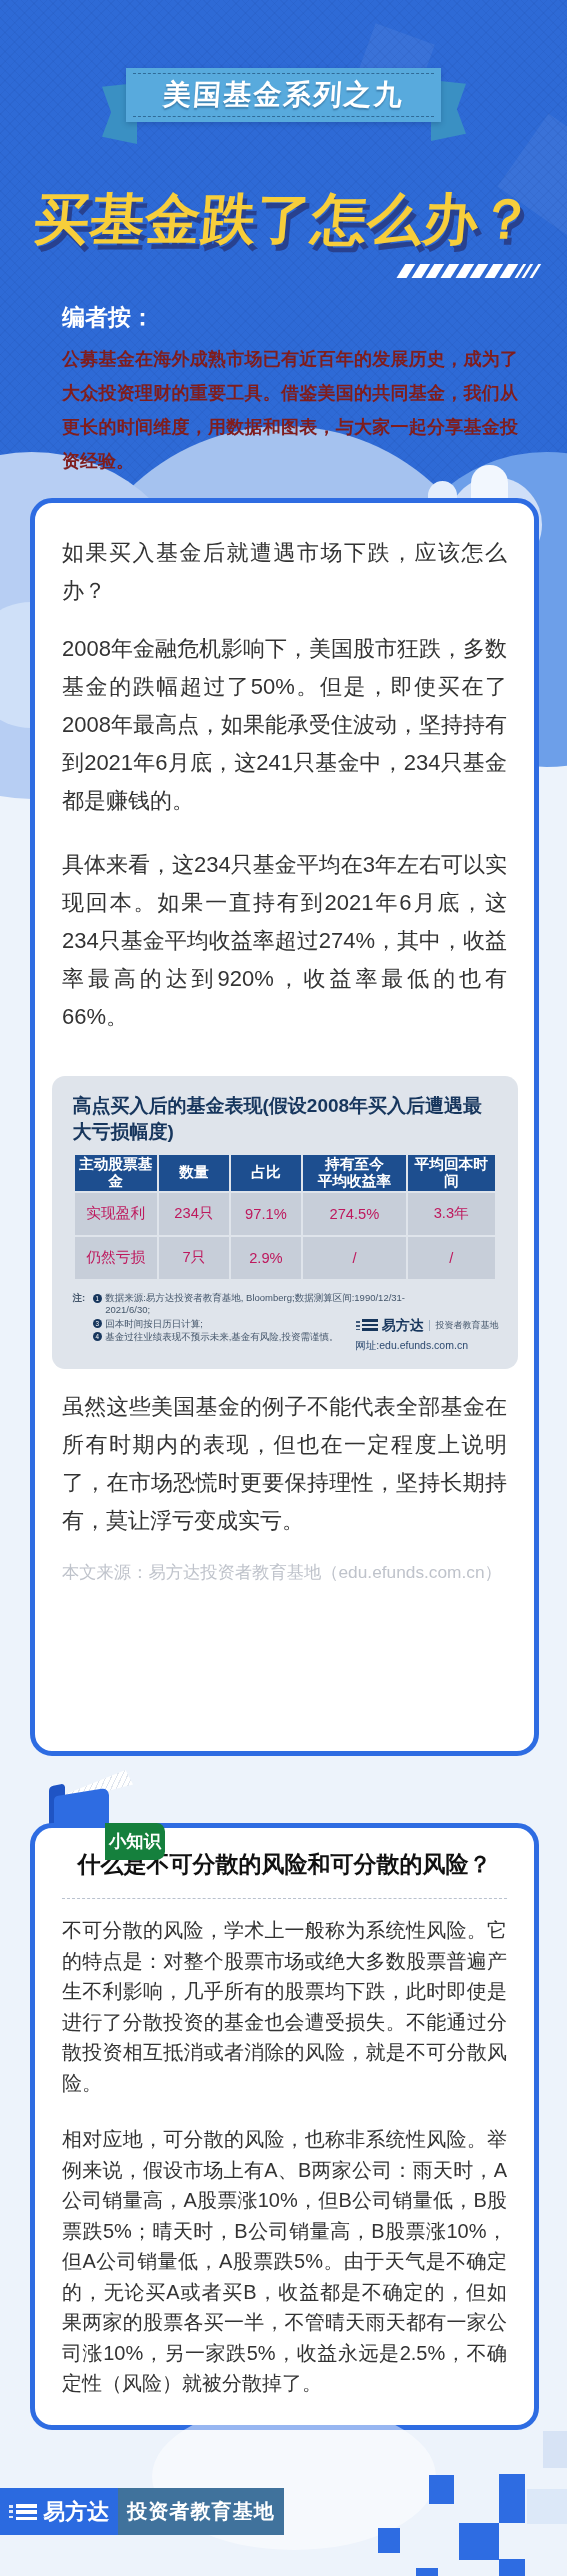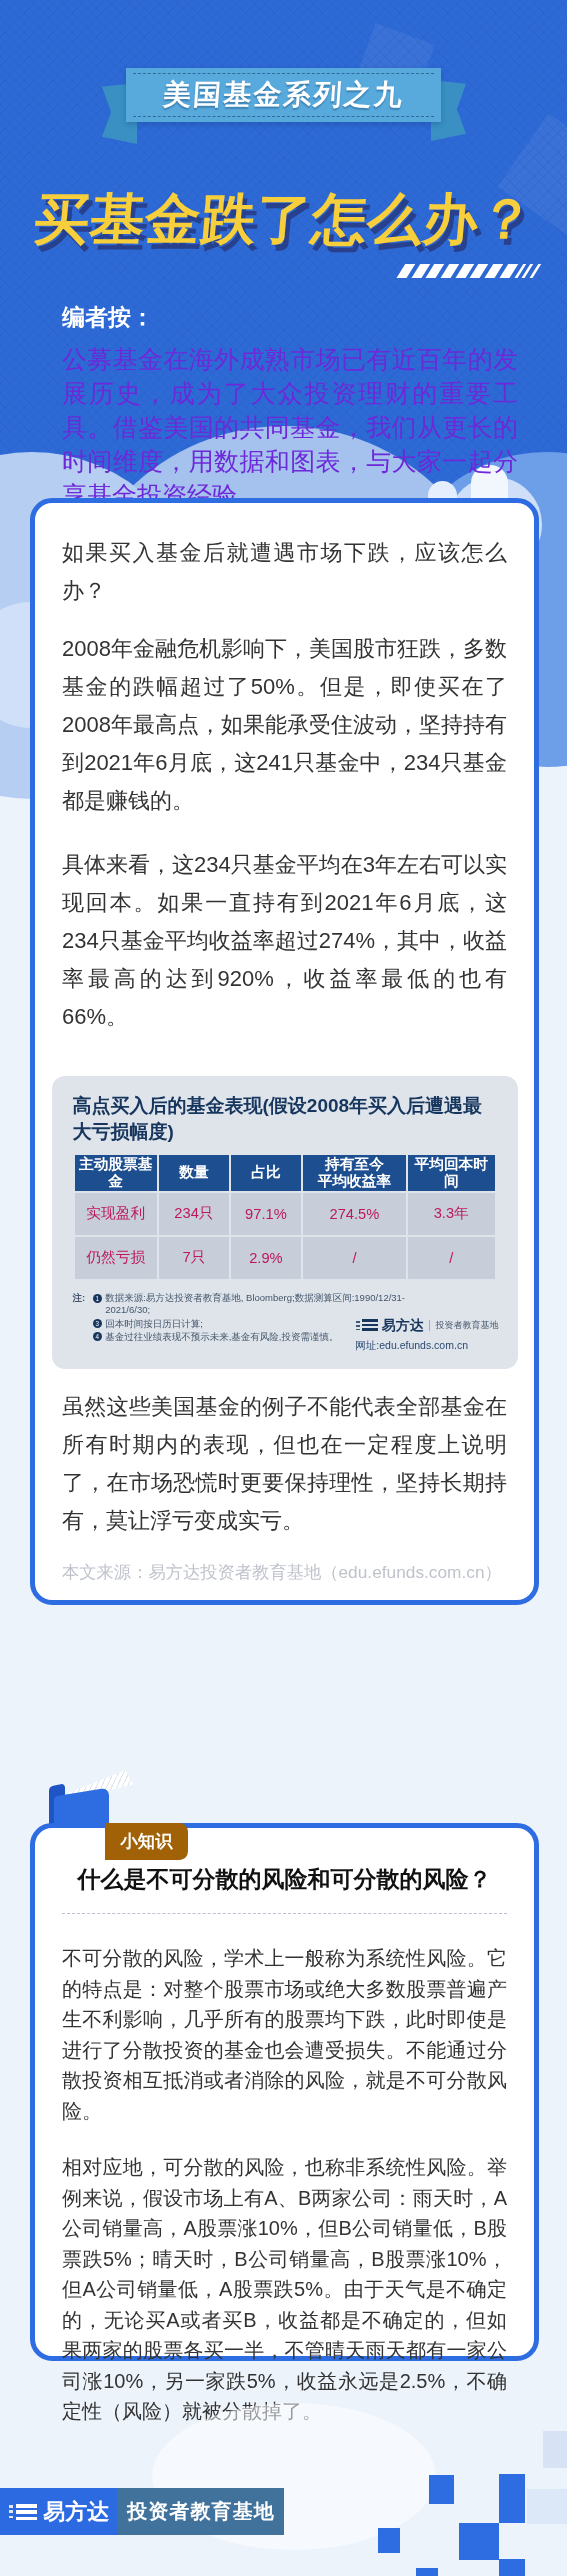--- a/index.html
+++ b/index.html
@@ -50,30 +50,30 @@
 
   
   .slashes { position:absolute; left:401px; top:264px; display:flex; align-items:center; }
   .sl { width:10px; height:13.7px; background:#fff; transform:skewX(-32deg); margin-right:4.7px; }
   .sl.thin { width:3.2px; }
 
   
   .editor-label { position:absolute; left:62px; top:302px; font-size:23px; font-weight:bold; color:#fff; }
   .editor-text {
     position:absolute; left:62px; top:342px; width:456px;
-    font-size:25px; font-weight:normal; color:#6d28d9; line-height:34px; text-align:justify;
+    font-size:18px; font-weight:bold; color:#7f1d1d; line-height:34px; text-align:justify;
   }
 
   
   .card {
     position:absolute; left:30px; width:509px; background:#ffffff;
     border:5.3px solid #2e6ce2; border-radius:22px; box-sizing:border-box;
   }
-  .card1 { top:498px; height:1107px; padding:30.5px 27px 0 27px; }
-  .card2 { top:1823px; height:538px; padding:36px 27px 0 27px; }
+  .card1 { top:498px; height:1258px; padding:30.5px 27px 0 27px; }
+  .card2 { top:1823px; height:607px; padding:21px 27px 0 27px; }
 
   .body-p { font-size:22px; line-height:38px; color:#333; text-align:justify; margin:0; }
   .mb38 { margin-bottom:20px; } .mb50 { margin-bottom:26px; }
 
   
   .panel {
     position:relative; margin:40px -10.5px 0 -10.5px; background:#dfe4eb;
     border-radius:13px; padding:17px 21px 25px 21px; box-sizing:border-box;
   }
   .panel-title { font-size:19px; font-weight:bold; color:#17365d; }
@@ -113,30 +113,30 @@
   .book-spine { position:absolute; left:49px; top:1785px; width:16px; height:74px; background:#1f54c4; border-radius:4.2px; transform:skewY(-12deg); }
   .book-face { position:absolute; left:54px; top:1792px; width:55px; height:67px; background:#2e6ce2; border-radius:4.2px 7.4px 6.3px 4.2px; transform:skewY(-9deg); }
   .book-pages { position:absolute; left:58px; top:1770px; width:75px; height:32px;
     background:repeating-linear-gradient(115deg, #ffffff 0 3.7px, #dfe5ee 3.7px 4.7px);
     clip-path:polygon(0 85%, 90% 0, 100% 45%, 8% 100%); }
   .book-triangle { position:absolute; left:67px; top:1828px; width:40px; height:29px; background:#8aabea; opacity:.85; clip-path:polygon(0 100%, 52% 0, 100% 100%); }
   .book-chip { position:absolute; left:62px; width:8px; height:6.3px; background:#fff; }
   .chip1 { top:1823px; } .chip2 { top:1835px; }
   .badge-dot { position:absolute; left:79px; top:1834px; width:15.2px; height:15.2px; border-radius:50%; background:#fff; z-index:3; }
   .badge-label {
-    position:absolute; left:105px; top:1823px; width:83px; height:37px;
-    background:#a16207; border-radius:0 8.4px 8.4px 0; z-index:2;
+    position:absolute; left:105px; top:1823px; width:60px; height:37px;
+    background:#15803d; border-radius:0 8.4px 8.4px 0; z-index:2;
     color:#fff; font-size:17.3px; font-weight:bold; line-height:37px; text-align:center;
   }
 
   
   .k-title { text-align:center; font-size:23px; font-weight:bold; color:#111; margin:0; }
   .k-divider { margin-top:18px; border-top:1.6px dashed #b9c2cf; }
   .k-p { font-size:20px; line-height:30.5px; color:#333; text-align:justify; margin:0; }
-  .k-p1 { margin-top:29px; }
+  .k-p1 { margin-top:16px; }
   .k-p2 { margin-top:26px; }
 
   
   .footer-cloud { position:absolute; left:152px; top:2403px; width:284px; height:147px; border-radius:50%; background:rgba(255,255,255,.5); }
   .bar1 { position:absolute; left:0; top:2488px; width:118px; height:47px; background:#2b6ae0; display:flex; align-items:center; }
   .efunds-icon { position:relative; width:21px; height:16px; margin-left:16px;
     background:repeating-linear-gradient(180deg,#fff 0 3.7px,transparent 3.7px 6.3px); }
   .efunds-icon::before { content:""; position:absolute; left:-6.8px; top:1.6px; width:4.2px; height:12.6px;
     background:repeating-linear-gradient(180deg,#fff 0 2.6px,transparent 2.6px 5.3px); opacity:.85; }
   .bar1-text { margin-left:6.3px; font-size:22px; font-weight:bold; color:#fff; }

